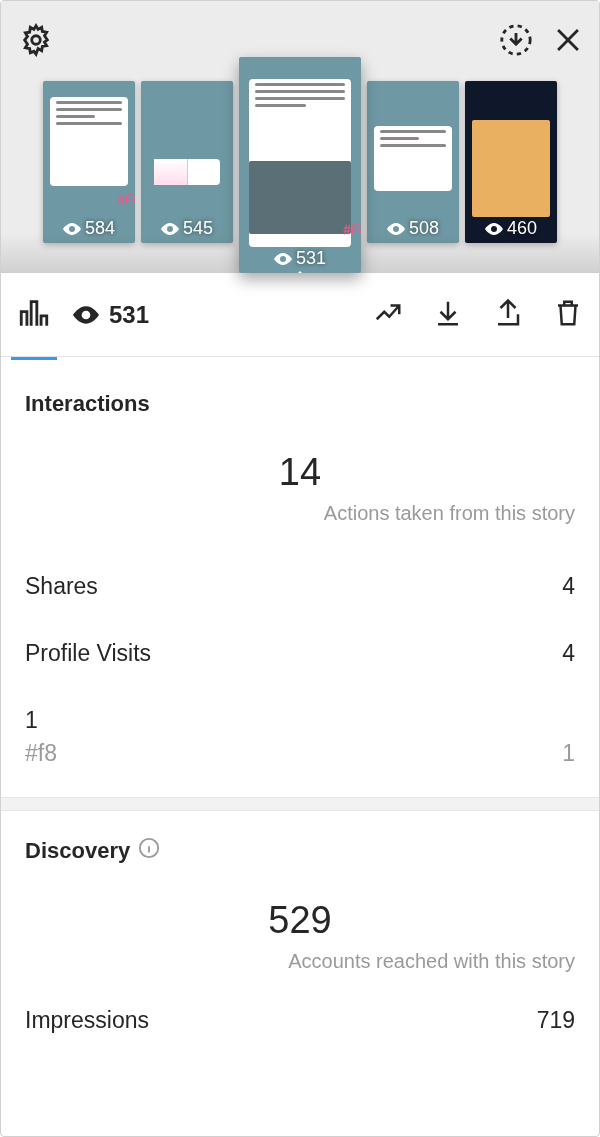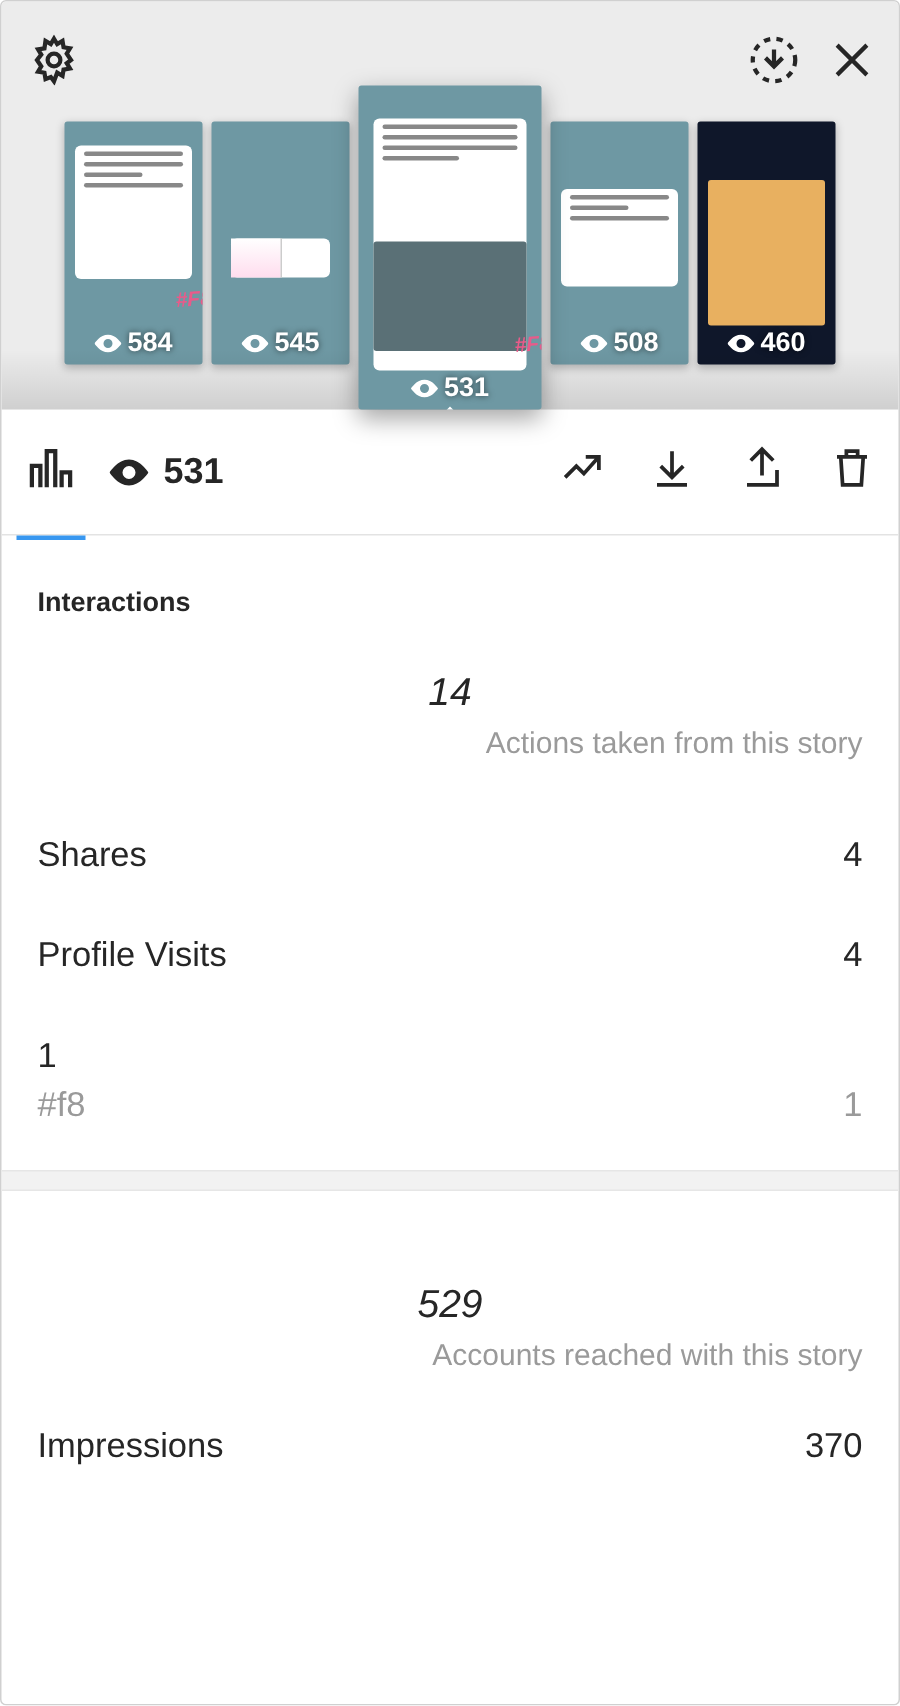--- a/index.html
+++ b/index.html
@@ -9,21 +9,21 @@
   
   .topbar { background:#ececec; height:272px; position:relative; padding-top:12px; }
   .topbar-icons-left { position:absolute; top:22px; left:18px; }
   .topbar-icons-right { position:absolute; top:22px; right:14px; display:flex; gap:18px; align-items:center; }
   .thumbstrip { display:flex; align-items:flex-end; justify-content:center; gap:6px; height:100%; padding-top:60px; position:relative; }
   .thumb { width:92px; height:162px; background:#6e98a3; border-radius:2px; position:relative; overflow:hidden; box-shadow:0 2px 6px rgba(0,0,0,.25); flex:0 0 auto; }
   .thumb.small { margin-bottom:30px;}
   .thumb.edge-l { margin-left:-22px; }
   .thumb.edge-r { margin-right:-22px; }
   .thumb.center { width:122px; height:216px; margin-bottom:0; z-index:2; box-shadow:0 6px 16px rgba(0,0,0,.35); }
-  .thumb .views { position:absolute; left:0; right:0; bottom:4px; text-align:center; color:#fff; font-size:18px; font-weight:700; text-shadow:0 0 4px rgba(0,0,0,.6); display:flex; align-items:center; justify-content:center; gap:4px;}
+  .thumb .views { position:absolute; left:0; right:0; bottom:4px; text-align:center; color:#fff; font-size:18px; font-weight:400; text-shadow:0 0 4px rgba(0,0,0,.6); display:flex; align-items:center; justify-content:center; gap:4px;}
   .thumb .views .eye { width:18px; height:12px; }
   .thumb .card { position:absolute; left:8%; right:8%; background:#fff; border-radius:4px; }
   .thumb .card.topcard { top:10%; height:55%; }
   .thumb .tag { position:absolute; right:-6px; bottom:36px; color:#e85b8a; font-weight:700; font-style:italic; font-size:14px; transform:rotate(-3deg); }
   .thumb.center .card.topcard{ top:10%; height:78%; }
   .thumb.center .imgbox{ position:absolute; left:8%; right:8%; top:48%; height:34%; background:#5a7076; border-radius:2px;}
   .thumb .line{ height:3px; background:#888; margin:4px 6px; border-radius:2px;}
   .thumb .line.s{ width:50%;}
   .thumb .poll { position:absolute; top:48%; left:14%; right:14%; height:26px; background:#fff; border-radius:4px; display:flex;}
   .thumb .poll div{flex:1;}
@@ -37,22 +37,22 @@
   .actionbar .left .insight-icon { color:#3897f0; position:relative;}
   .actionbar .left .insight-icon::after{ content:""; position:absolute; left:-6px; right:-6px; bottom:-26px; height:3px; background:#3897f0;}
   .actionbar .viewercount { font-size:24px; font-weight:700; color:#262626; display:flex; align-items:center; gap:10px;}
   .actionbar .right { margin-left:auto; display:flex; align-items:center; gap:30px; color:#262626;}
   svg.icon { width:34px; height:34px; stroke:#262626; stroke-width:2; fill:none; }
   svg.icon.small{ width:30px; height:30px;}
   .eye-solid{ width:26px; height:18px; }
 
   
   .section { padding: 34px 24px 10px; }
-  .sec-title { font-size:18px; font-weight:700; color:#262626; display:flex; align-items:center; gap:8px;}
-  .bignum { text-align:center; font-size:26px; font-weight:400; color:#262626; margin-top:34px;font-style:italic;}
+  .sec-title { font-size:22px; font-weight:700; color:#262626; display:flex; align-items:center; gap:8px;}
+  .bignum { text-align:center; font-size:38px; font-weight:400; color:#262626; margin-top:34px;}
   .subtext { text-align:right; color:#9a9a9a; font-size:20px; margin-top:8px; margin-bottom:28px;}
   .row { display:flex; justify-content:space-between; align-items:center; font-size:23px; color:#262626; padding:20px 0;}
   .row.sub { color:#9a9a9a; padding-top:0; margin-top:-14px;}
   .divider-thick{ height:14px; background:#f2f2f2; border-top:1px solid #e6e6e6; border-bottom:1px solid #e6e6e6;}
   .info-icon{ width:22px; height:22px; }
 </style>
 </head>
 <body>
 
 <div class="frame">
@@ -207,21 +207,30 @@
     </div>
     <div class="row sub">
       <span>#f8</span>
       <span>1</span>
     </div>
   </div>
 
   <div class="divider-thick"></div>
 
   <div class="section" style="padding-top:26px">
+    <div class="sec-title">
+      <span>Discovery</span>
+      <span>
+        <svg class="info-icon" viewBox="0 0 24 24" fill="none" stroke="#9a9a9a" stroke-width="2">
+            <circle cx="12" cy="12" r="10"></circle>
+            <path d="M12 10v7M12 7h.01"></path>
+          </svg>
+      </span>
+    </div>
     <div class="bignum">529</div>
     <div class="subtext" style="margin-bottom:14px">Accounts reached with this story</div>
     <div class="row" style="padding-bottom:4px">
       <span>Impressions</span>
-      <span>370</span>
+      <span>719</span>
     </div>
   </div>
 
 </div>
 
 </body></html>

